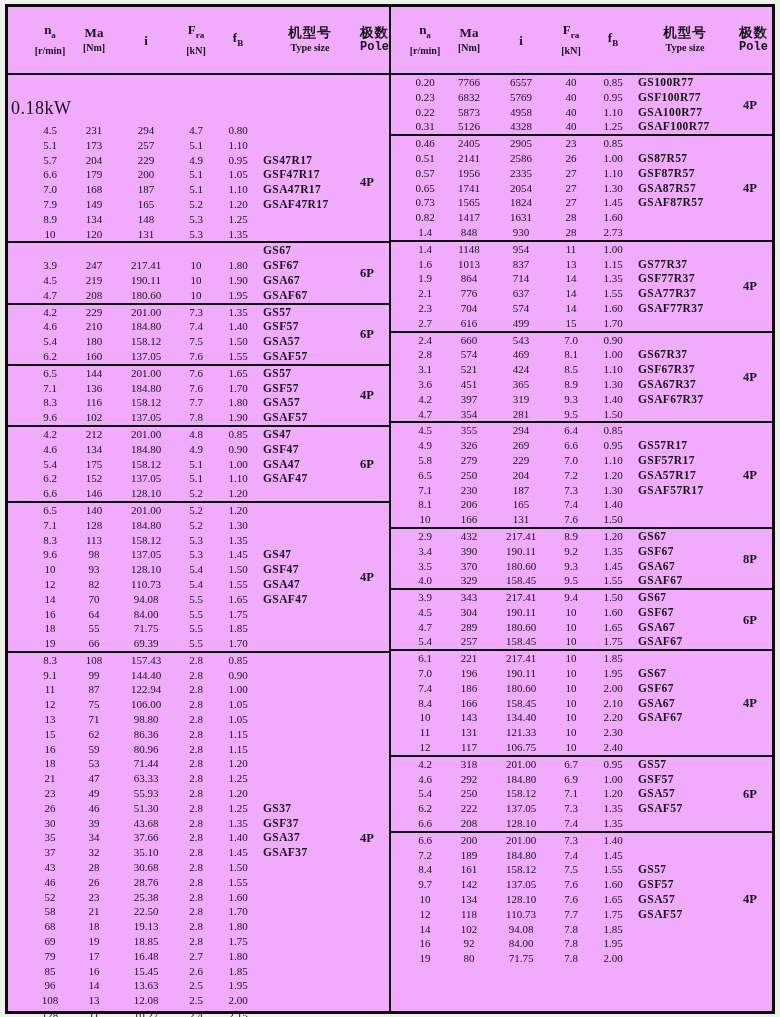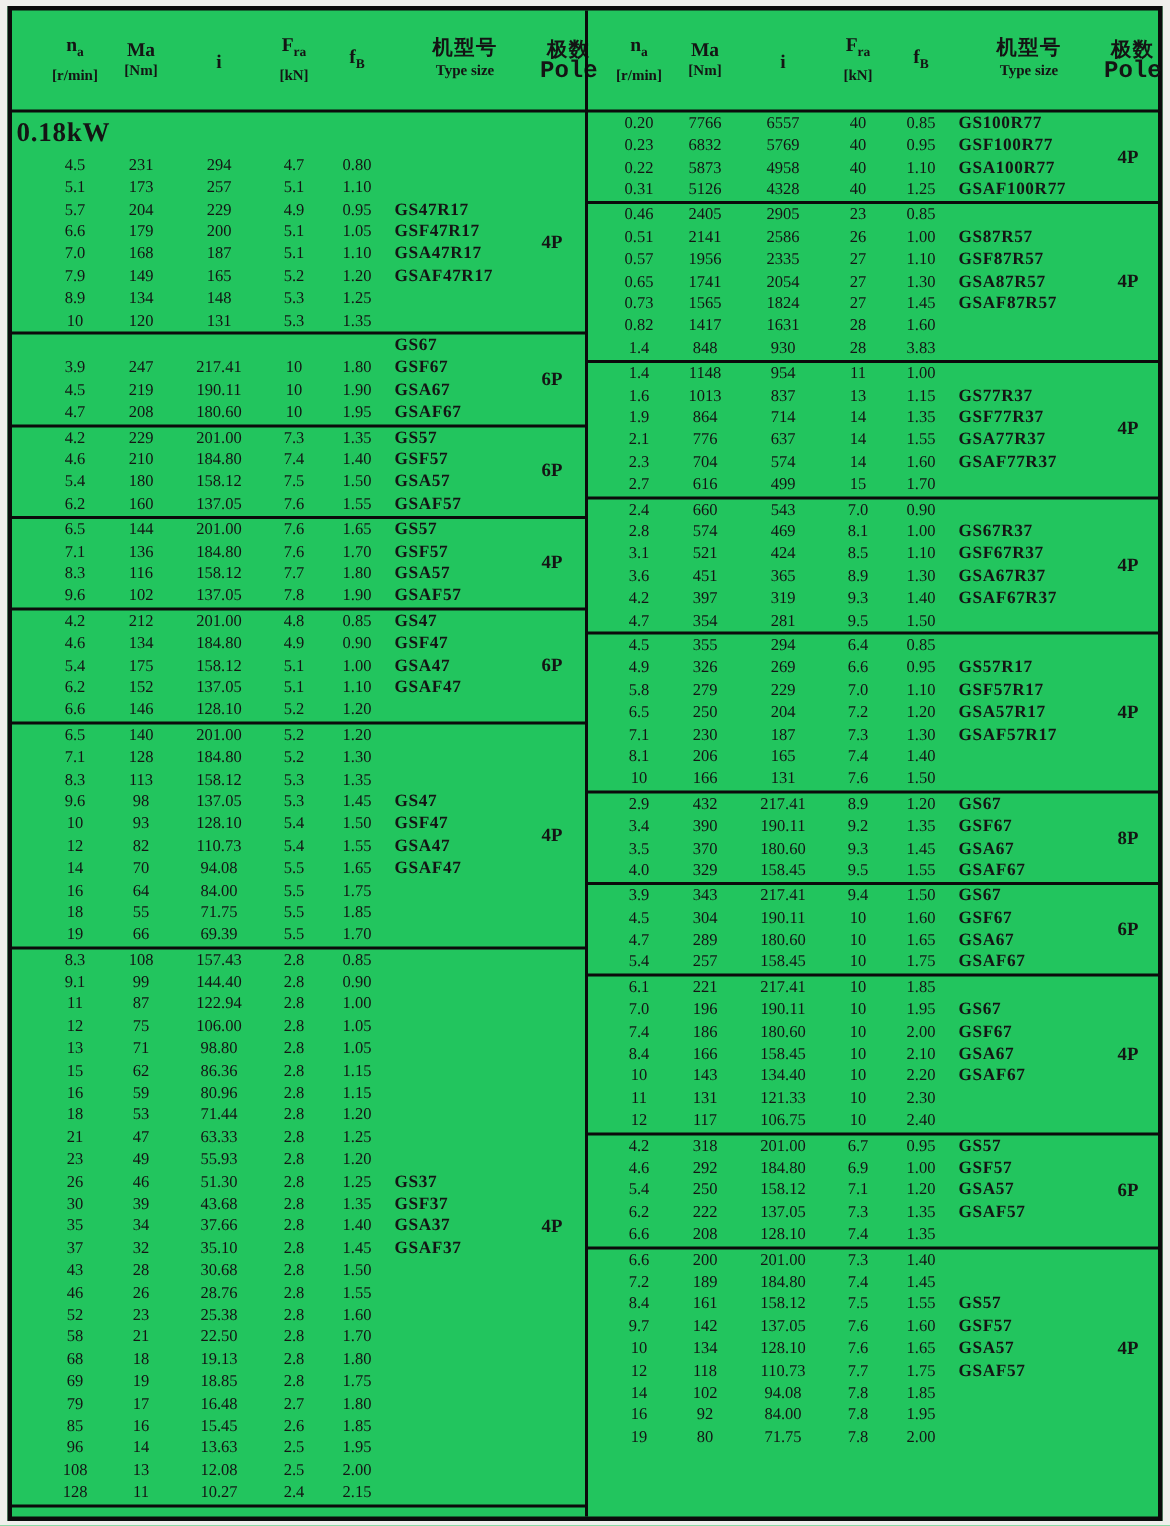--- a/index.html
+++ b/index.html
@@ -6,21 +6,21 @@
   body{
     width:780px;height:1017px;position:relative;
     background:#efefec;
     font-family:"Liberation Serif", serif;
     color:#141414;
     -webkit-font-smoothing:antialiased;
   }
   .frame{
     position:absolute;left:5px;top:4px;width:764px;height:1004px;
     border:3px solid #0b0b0b;
-    background:#22c55e;
+    background:#f0abfc;
     display:flex;
   }
   .half{
     width:50%;position:relative;display:flex;flex-direction:column;
     --pl:20px;
     --cols:44px 44px 60px 40px 44px 100px 1fr;
   }
   .half.right{
     border-left:2px solid #0b0b0b;
     --pl:12px;
@@ -32,26 +32,26 @@
     padding-left:var(--pl);
     align-items:center;
     border-bottom:2px solid #0b0b0b;
   }
   .hcell{text-align:center;line-height:15px;}
   .hname{font-weight:bold;font-size:13px;}
   .hname sub{font-size:9px;font-weight:bold;}
   .hunit{font-weight:bold;font-size:10px;}
   .hcell.c5 .hname{font-size:13.5px;font-family:"DejaVu Sans", sans-serif;font-weight:bold;letter-spacing:1px;text-align:center;}
   .hcell.c6 .hname{font-size:13.5px;font-family:Liberation Sans, sans-serif;font-weight:bold;letter-spacing:1px;}
-  .hcell.c6 .hunit{font-family:"Liberation Mono", monospace;font-size:16px;}
+  .hcell.c6 .hunit{font-family:"Liberation Mono", monospace;font-size:12px;}
   
   .kw{
     height:28px;flex:0 0 28px;
-    font-weight:bold;font-size:18px;line-height:26px;
-    padding-left:3px;letter-spacing:.5px;
+    font-weight:normal;font-size:18px;line-height:26px;
+    padding-left:3px;letter-spacing:.5px;margin-top:20px;
   }
   
   .sections{display:flex;flex-direction:column;}
   .section{position:relative;}
   .row{
     display:grid;grid-template-columns:var(--cols);
     padding-left:var(--pl);
     height:14.8px;line-height:14.8px;
   }
   .cell{text-align:center;font-size:11px;white-space:nowrap;}
@@ -724,21 +724,21 @@
             <div class="cell c2">1631</div>
             <div class="cell c3">28</div>
             <div class="cell c4">1.60</div>
             <div class="cell c5"></div>
           </div>
           <div class="row">
             <div class="cell c0">1.4</div>
             <div class="cell c1">848</div>
             <div class="cell c2">930</div>
             <div class="cell c3">28</div>
-            <div class="cell c4">3.83</div>
+            <div class="cell c4">2.73</div>
             <div class="cell c5"></div>
           </div>
           <div class="pole">4P</div>
         </div>
         <div class="sep"></div>
         <div class="section">
           <div class="row">
             <div class="cell c0">1.4</div>
             <div class="cell c1">1148</div>
             <div class="cell c2">954</div>

